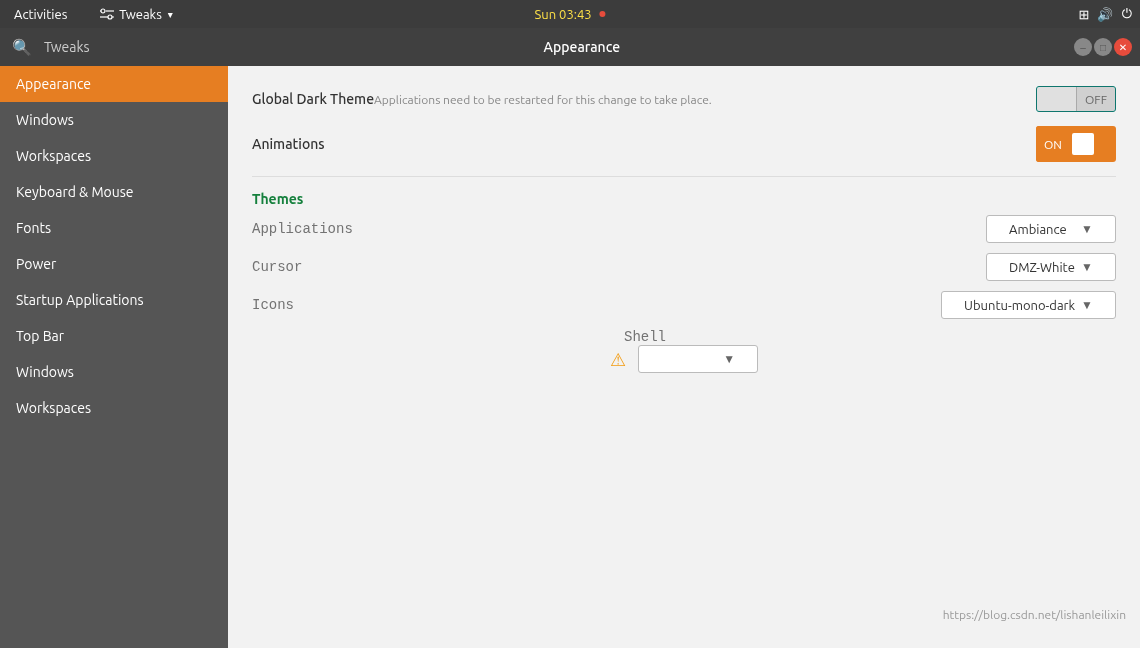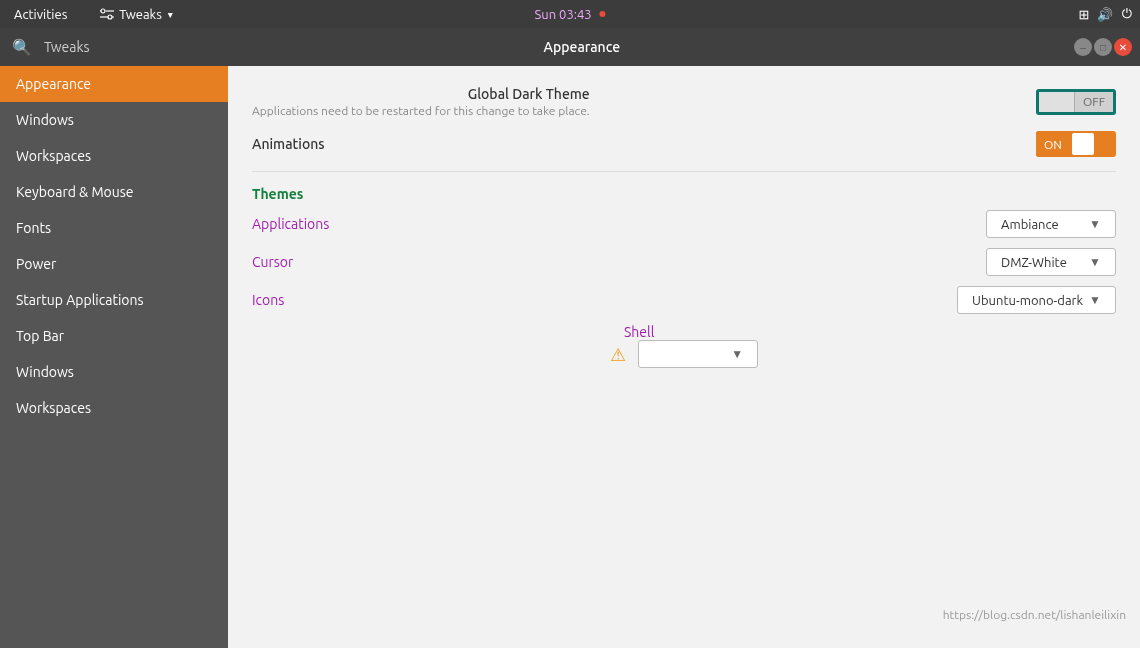--- a/index.html
+++ b/index.html
@@ -46,21 +46,21 @@
       height: 16px;
       display: inline-block;
     }
     .system-bar-center {
       position: absolute;
       left: 50%;
       transform: translateX(-50%);
       display: flex;
       align-items: center;
       gap: 4px;
-      color: #f0abfc;
+      color: #fde047;
       font-size: 13px;
     }
     .clock-dot {
       width: 6px;
       height: 6px;
       background: #e74c3c;
       border-radius: 50%;
       display: inline-block;
       margin-left: 4px;
     }
@@ -176,39 +176,37 @@
     }
 
     .setting-row {
       display: flex;
       align-items: center;
       justify-content: space-between;
       margin-bottom: 14px;
     }
     .setting-label-group {
       display: flex;
-      flex-direction: column;
-      text-align: right;
     }
     .setting-label {
       font-size: 14px;
       color: #333;
       font-weight: 500;
     }
     .setting-description {
       font-size: 12px;
       color: #888;
       margin-top: 2px;
     }
 
     
     .toggle-off {
       display: flex;
       align-items: center;
-      border: 3px solid #0f766e;
+      border: 1px solid #0f766e;
       border-radius: 3px;
       overflow: hidden;
       height: 26px;
       background: #14b8a6;
       min-width: 80px;
       cursor: pointer;
     }
     .toggle-off .track {
       flex: 1;
       height: 100%;
@@ -223,21 +221,21 @@
       display: flex;
       align-items: center;
       border-left: 1px solid #aaa;
     }
 
     .toggle-on {
       display: flex;
       align-items: center;
       border-radius: 3px;
       overflow: hidden;
-      height: 26px;
+      height: 36px;
       background: #e67e22;
       min-width: 80px;
       cursor: pointer;
     }
     .toggle-on .label-on {
       padding: 0 8px;
       font-size: 12px;
       color: #fff;
       background: #e67e22;
       height: 100%;
@@ -261,21 +259,21 @@
 
     
     .dropdown-select {
       display: flex;
       align-items: center;
       background: #ffffff;
       border: 1px solid #bbb;
       border-radius: 3px;
       height: 28px;
       min-width: 130px;
-      padding: 0 14px;
+      padding: 0 22px;
       cursor: pointer;
       font-size: 13px;
       color: #333;
       position: relative;
     }
     .dropdown-select .dropdown-label {
       flex: 1;
     }
     .dropdown-select .dropdown-arrow {
       margin-left: 6px;
@@ -284,22 +282,23 @@
     }
 
     .themes-row {
       display: flex;
       align-items: center;
       justify-content: space-between;
       margin-bottom: 10px;
     }
     .theme-label {
       font-size: 14px;
-      color: #a21caf;
+      color: #737373;
       min-width: 120px;
+      font-family: Liberation Mono, monospace;
     }
 
     .shell-row {
       display: flex;
       align-items: center;
       justify-content: space-between;
       margin-bottom: 10px;
       flex-direction: column;
     }
     .warn-icon {

